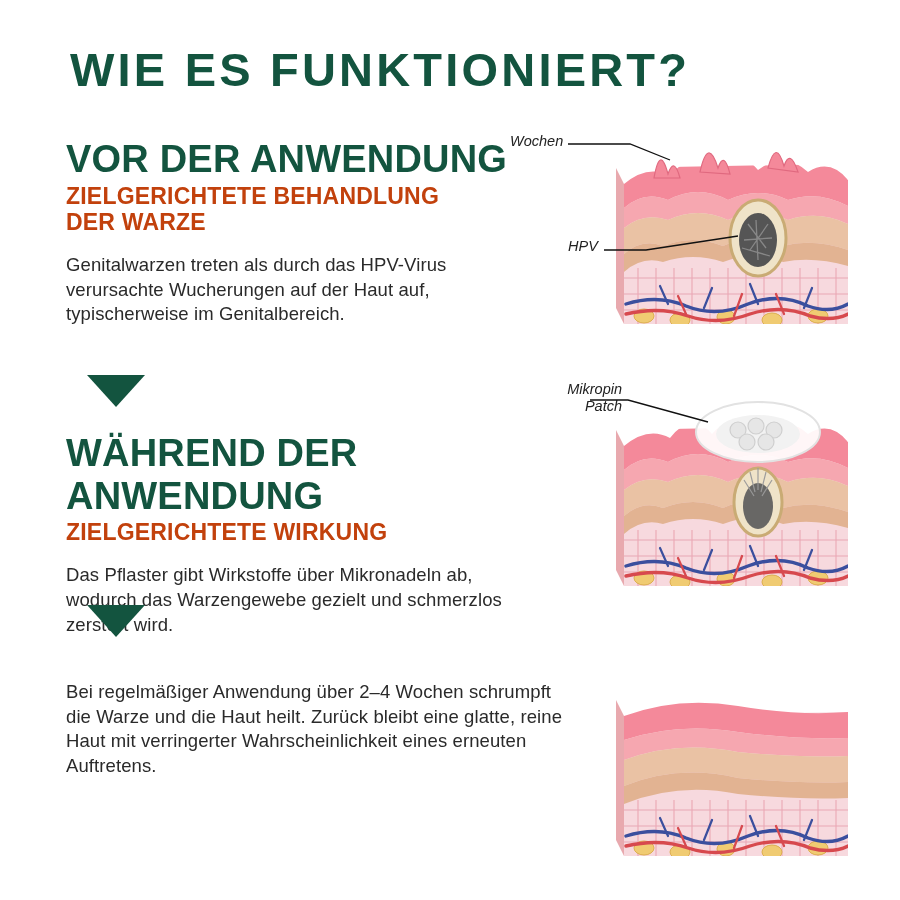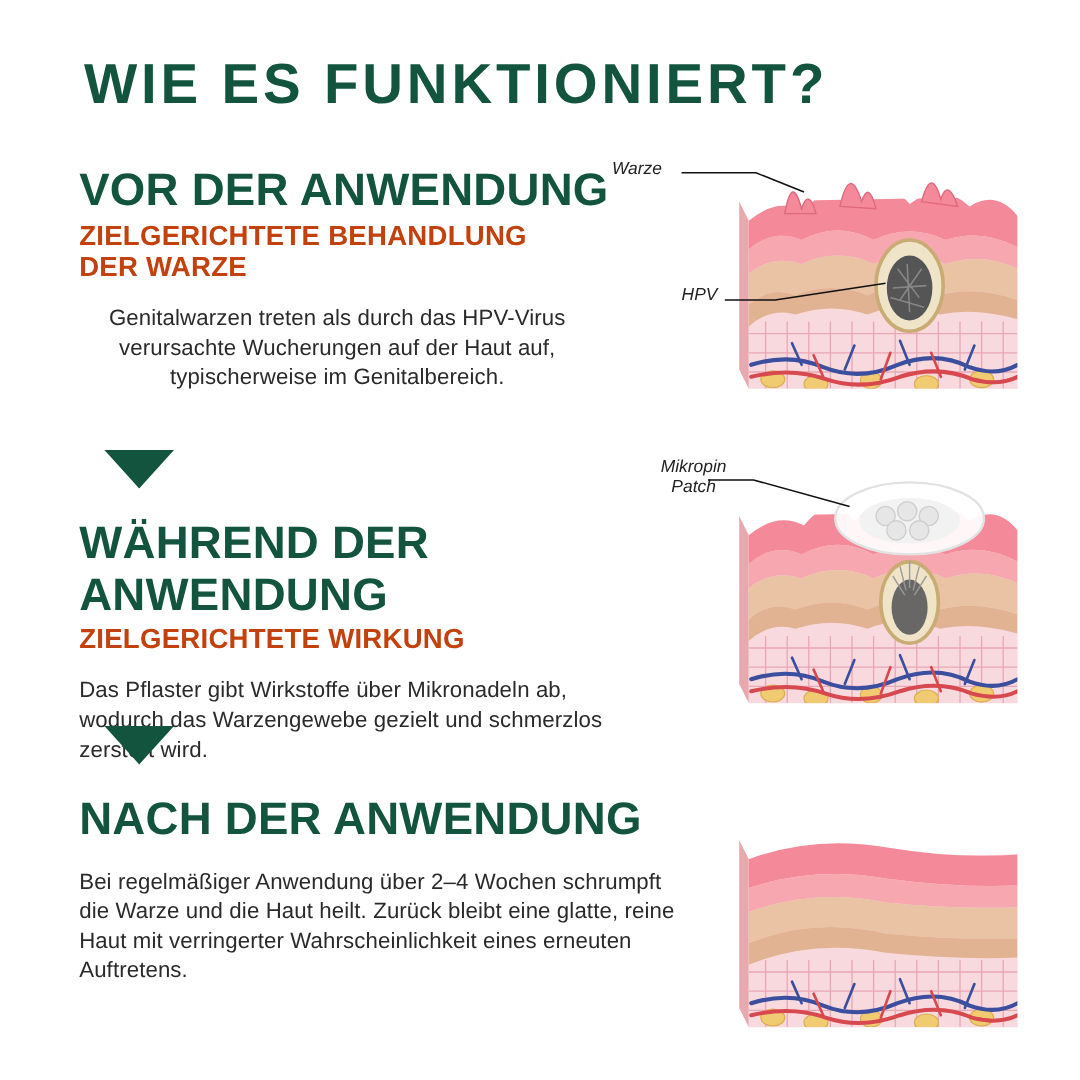--- a/index.html
+++ b/index.html
@@ -83,35 +83,34 @@
 <body>
 
 <div class="page">
 
   <div class="main-title">WIE ES FUNKTIONIERT?</div>
 
   <div class="step" style="top:138px;">
     <div class="step-title">VOR DER ANWENDUNG</div>
     <div class="step-sub" style="white-space:pre-line;">ZIELGERICHTETE BEHANDLUNG
 DER WARZE</div>
-    <div class="step-body" style="width:430px;text-align:center;">Genitalwarzen treten als durch das HPV-Virus verursachte Wucherungen auf der Haut auf, typischerweise im Genitalbereich.</div>
+    <div class="step-body" style="width:430px;">Genitalwarzen treten als durch das HPV-Virus verursachte Wucherungen auf der Haut auf, typischerweise im Genitalbereich.</div>
   </div>
 
   <div class="arrow" style="left:87px; top:375px;"></div>
 
   <div class="step" style="top:432px;">
     <div class="step-title">WÄHREND DER ANWENDUNG</div>
     <div class="step-sub">ZIELGERICHTETE WIRKUNG</div>
     <div class="step-body" style="width:480px;">Das Pflaster gibt Wirkstoffe über Mikronadeln ab, wodurch das Warzengewebe gezielt und schmerzlos zerstört wird.</div>
   </div>
 
   <div class="arrow" style="left:87px; top:605px;"></div>
 
   <div class="step" style="top:662px;">
-    <div class="step-title">NACH DER ANWENDUNG</div>
     <div class="step-body" style="width:500px;">Bei regelmäßiger Anwendung über 2–4 Wochen schrumpft die Warze und die Haut heilt. Zurück bleibt eine glatte, reine Haut mit verringerter Wahrscheinlichkeit eines erneuten Auftretens.</div>
   </div>
 
   <div class="skin-fig" style="left:608px; top:128px;">
     <svg width="250" height="215" viewBox="0 0 250 215">
       <defs>
         <clipPath id="clip1">
           <path d="M8,40 L8,180 L16,196 L240,196 L240,52 L232,36 Z"></path>
         </clipPath>
       </defs>
@@ -156,21 +155,21 @@
       </g>
 
       <ellipse cx="150" cy="110" rx="28" ry="38" fill="#efe3c8" stroke="#c9ab74" stroke-width="3"></ellipse>
       <ellipse cx="150" cy="112" rx="19" ry="27" fill="#555555"></ellipse>
       <g stroke="#8d8d8d" stroke-width="1.3" opacity="0.9">
         <path d="M140,96 L158,120 M160,96 L142,122 M136,112 L164,110 M148,92 L150,132 M134,120 L162,128"></path>
       </g>
     </svg>
   </div>
 
-  <div class="anno" style="left:510px; top:133px;">Warze</div>
+  <div class="anno" style="left:510px; top:133px;">Wochen</div>
   <svg style="position:absolute; left:566px; top:130px;" width="110" height="40">
     <path d="M2,14 L64,14 L104,30" stroke="#111" stroke-width="1.3" fill="none"></path>
   </svg>
 
   <div class="anno" style="left:568px; top:238px;">HPV</div>
   <svg style="position:absolute; left:600px; top:224px;" width="150" height="36">
     <path d="M4,26 L46,26 L138,12" stroke="#111" stroke-width="1.3" fill="none"></path>
   </svg>
 
   <div class="skin-fig" style="left:608px; top:390px;">
@@ -223,21 +222,21 @@
       <g fill="#e6e6e6" stroke="#cfcfcf" stroke-width="1.2">
         <circle cx="130" cy="40" r="8"></circle>
         <circle cx="148" cy="36" r="8"></circle>
         <circle cx="166" cy="40" r="8"></circle>
         <circle cx="139" cy="52" r="8"></circle>
         <circle cx="158" cy="52" r="8"></circle>
       </g>
     </svg>
   </div>
 
-  <div class="anno" style="left:534px; top:381px; text-align:center; width:88px;">Mikropin
+  <div class="anno" style="left:534px; top:381px; text-align:right; width:88px;">Mikropin
 Patch</div>
   <svg style="position:absolute; left:588px; top:390px;" width="130" height="40">
     <path d="M2,10 L40,10 L120,32" stroke="#111" stroke-width="1.3" fill="none"></path>
   </svg>
 
   <div class="skin-fig" style="left:608px; top:660px;">
     <svg width="250" height="200" viewBox="0 0 250 200">
       <defs>
         <clipPath id="clip3">
           <path d="M8,40 L8,180 L16,196 L240,196 L240,52 L232,36 Z"></path>

